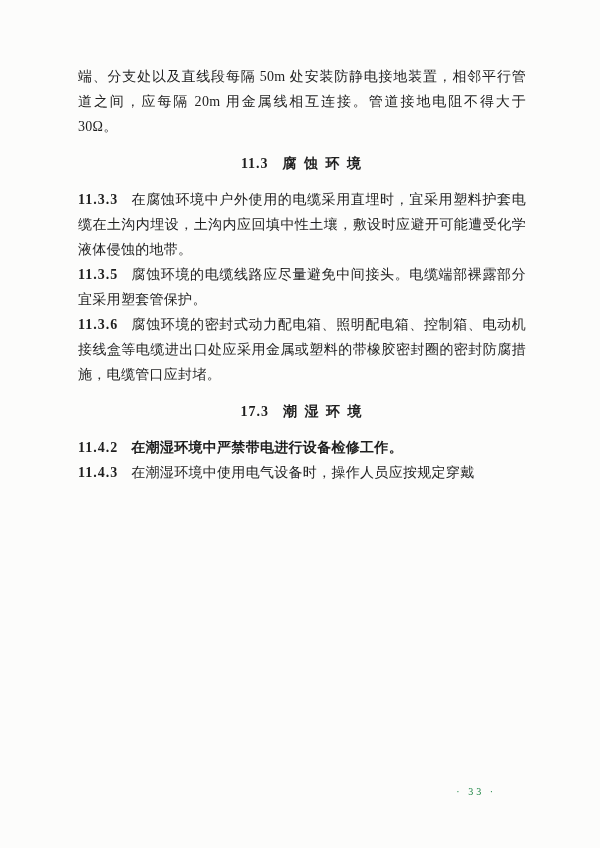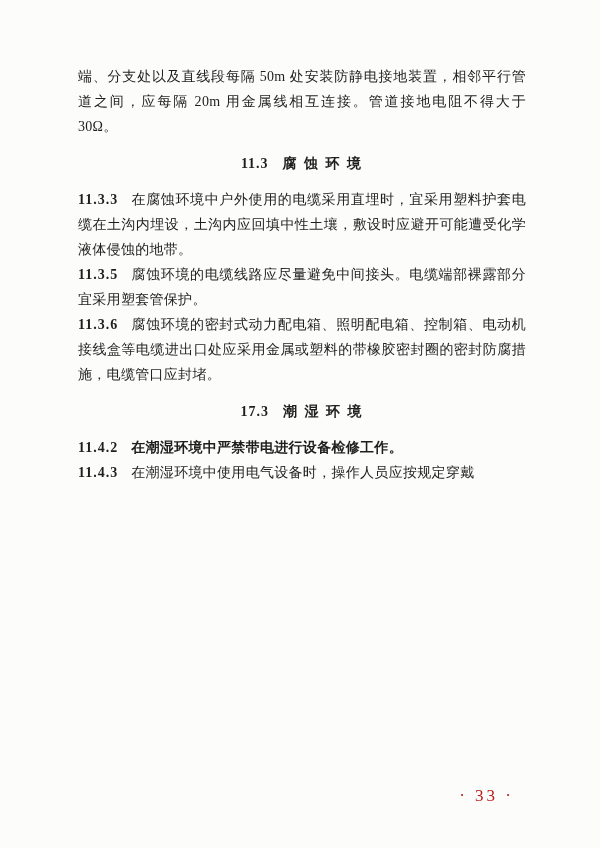--- a/index.html
+++ b/index.html
@@ -51,24 +51,24 @@
   .section-heading .sec-title {
     letter-spacing: 2px;
   }
   .mandatory {
     font-weight: bold;
     font-family: Liberation Serif, serif;
   }
   .page-num {
     position: absolute;
     top: 786px;
-    right: 86px;
-    font-size: 17px;
+    right: 104px;
+    font-size: 10px;
     letter-spacing: 3px;
-    color: #b91c1c;
+    color: #15803d;
   }
 </style>
 </head>
 <body>
 
 <div class="page">
   <div class="content">
 
     <p class="para"><span>端、分支处以及直线段每隔 50m 处安装防静电接地装置，相邻平行管道之间，应每隔 20m 用金属线相互连接。管道接地电阻不得大于 30Ω。</span></p>
 

